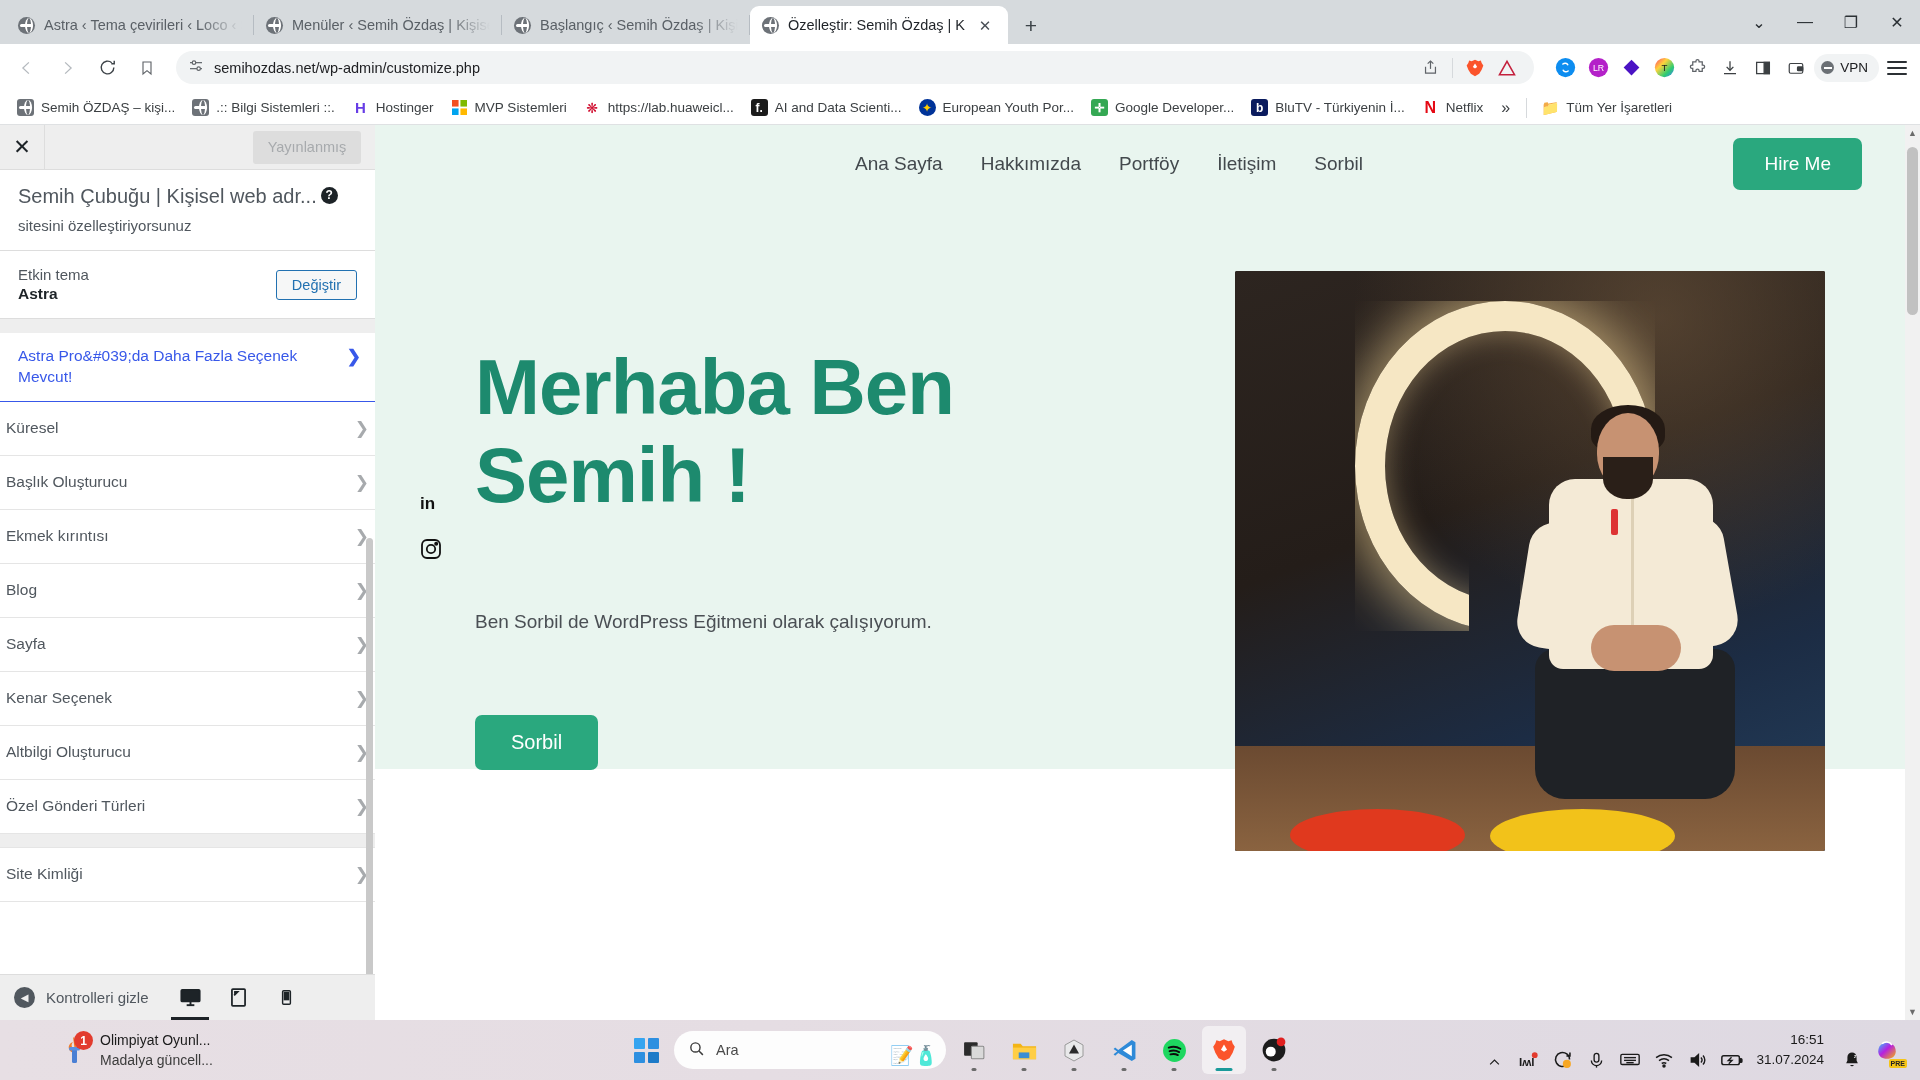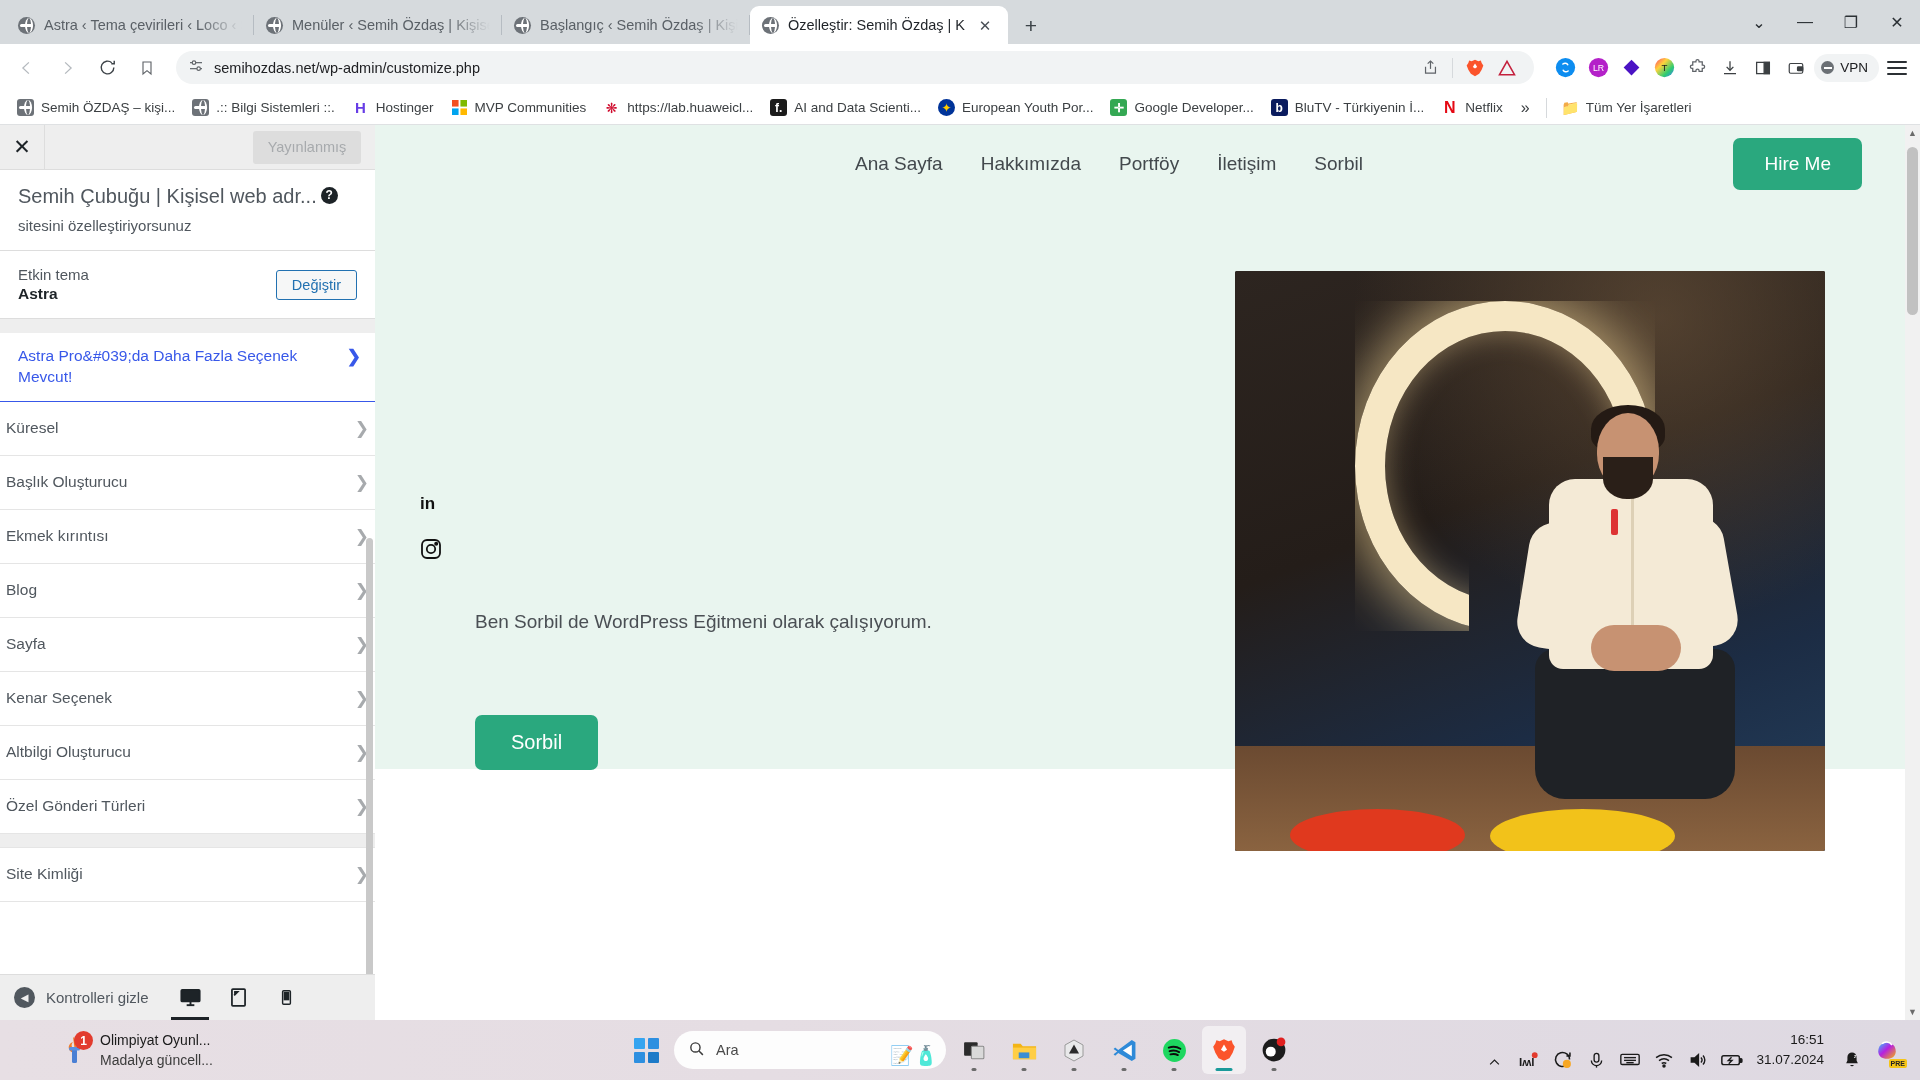--- a/index.html
+++ b/index.html
@@ -410,21 +410,21 @@
     </div>
     <div class="bm">
       <span class="bmico">
         <svg width="15" height="15" viewBox="0 0 16 16">
             <rect x="0" y="0" width="7" height="7" fill="#f25022"></rect>
             <rect x="9" y="0" width="7" height="7" fill="#7fba00"></rect>
             <rect x="0" y="9" width="7" height="7" fill="#00a4ef"></rect>
             <rect x="9" y="9" width="7" height="7" fill="#ffb900"></rect>
           </svg>
       </span>
-      <span>MVP Communities</span>
+      <span>MVP Sistemleri</span>
     </div>
     <div class="bm">
       <span class="bmico" style="color:#cf0a2c;font-size:14px">❋</span>
       <span>https://lab.huaweicl...</span>
     </div>
     <div class="bm">
       <span class="bmico" style="background:#1b1b1b;color:#fff;font-weight:700">f.</span>
       <span>AI and Data Scienti...</span>
     </div>
     <div class="bm">
@@ -577,20 +577,21 @@
           </span>
           <span>
             <svg width="24" height="24" viewBox="0 0 24 24" fill="none" stroke="#111" stroke-width="1.8">
                 <rect x="3" y="3" width="18" height="18" rx="5"></rect>
                 <circle cx="12" cy="12" r="4.2"></circle>
                 <circle cx="17.2" cy="6.8" r="1.1" fill="#111"></circle>
               </svg>
           </span>
         </div>
 
+        <div class="hero-h1">Merhaba Ben Semih !</div>
         <div class="hero-sub">Ben Sorbil de WordPress Eğitmeni olarak çalışıyorum.</div>
         <div class="hero-cta">Sorbil</div>
 
         <div class="hero-photo">
           <div class="photo-wall"></div>
           <div class="photo-G"></div>
           <div class="photo-floor"></div>
           <div class="photo-cushion-red"></div>
           <div class="photo-cushion-yel"></div>
           <div class="photo-person">

